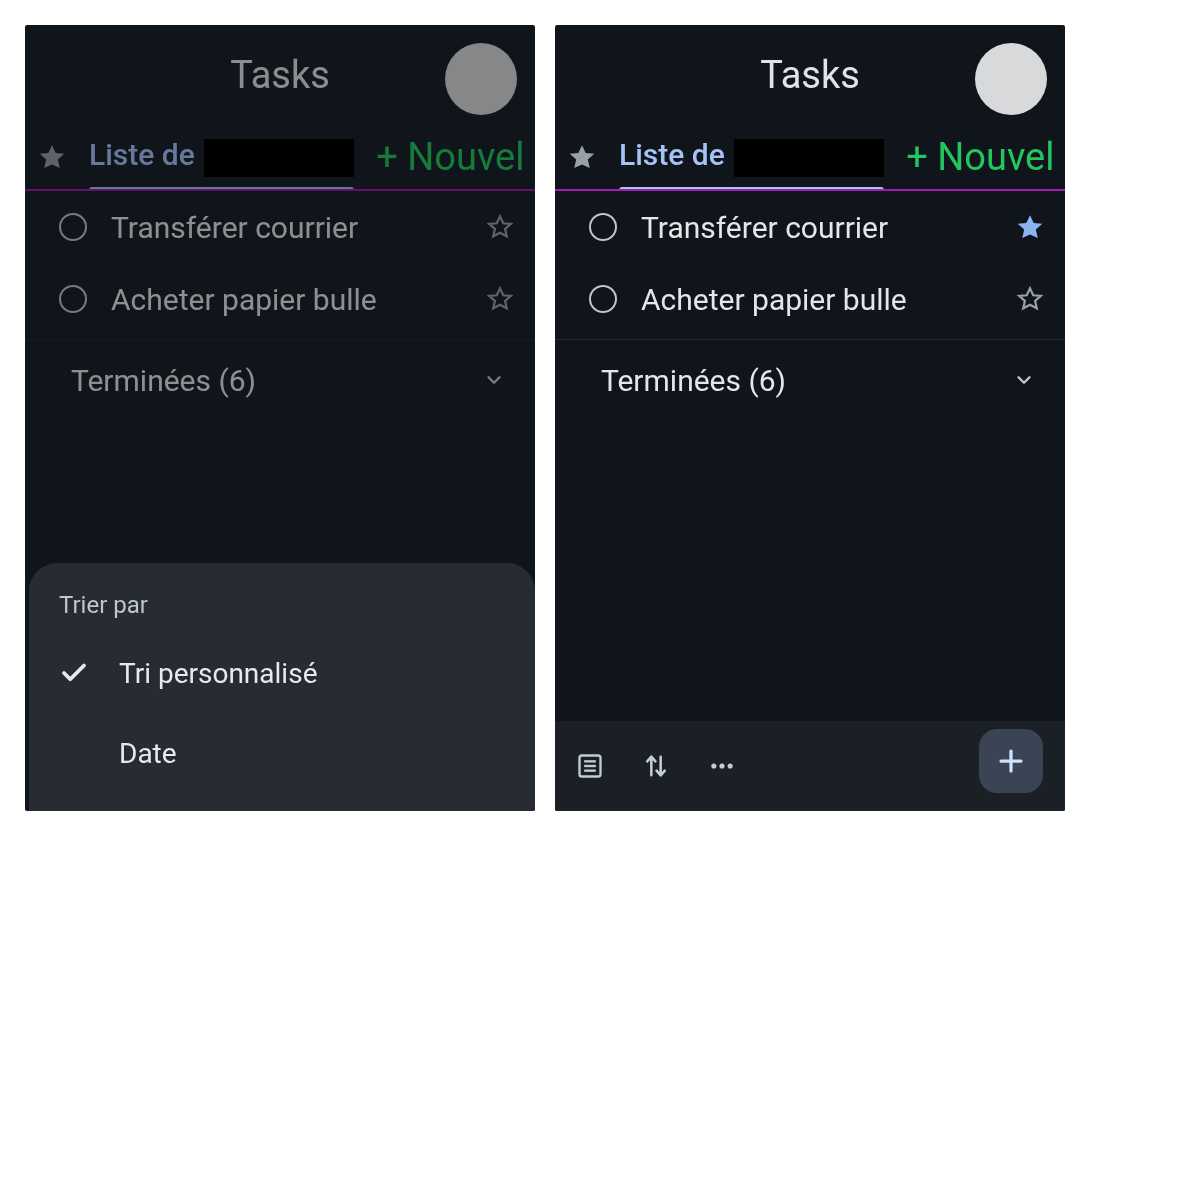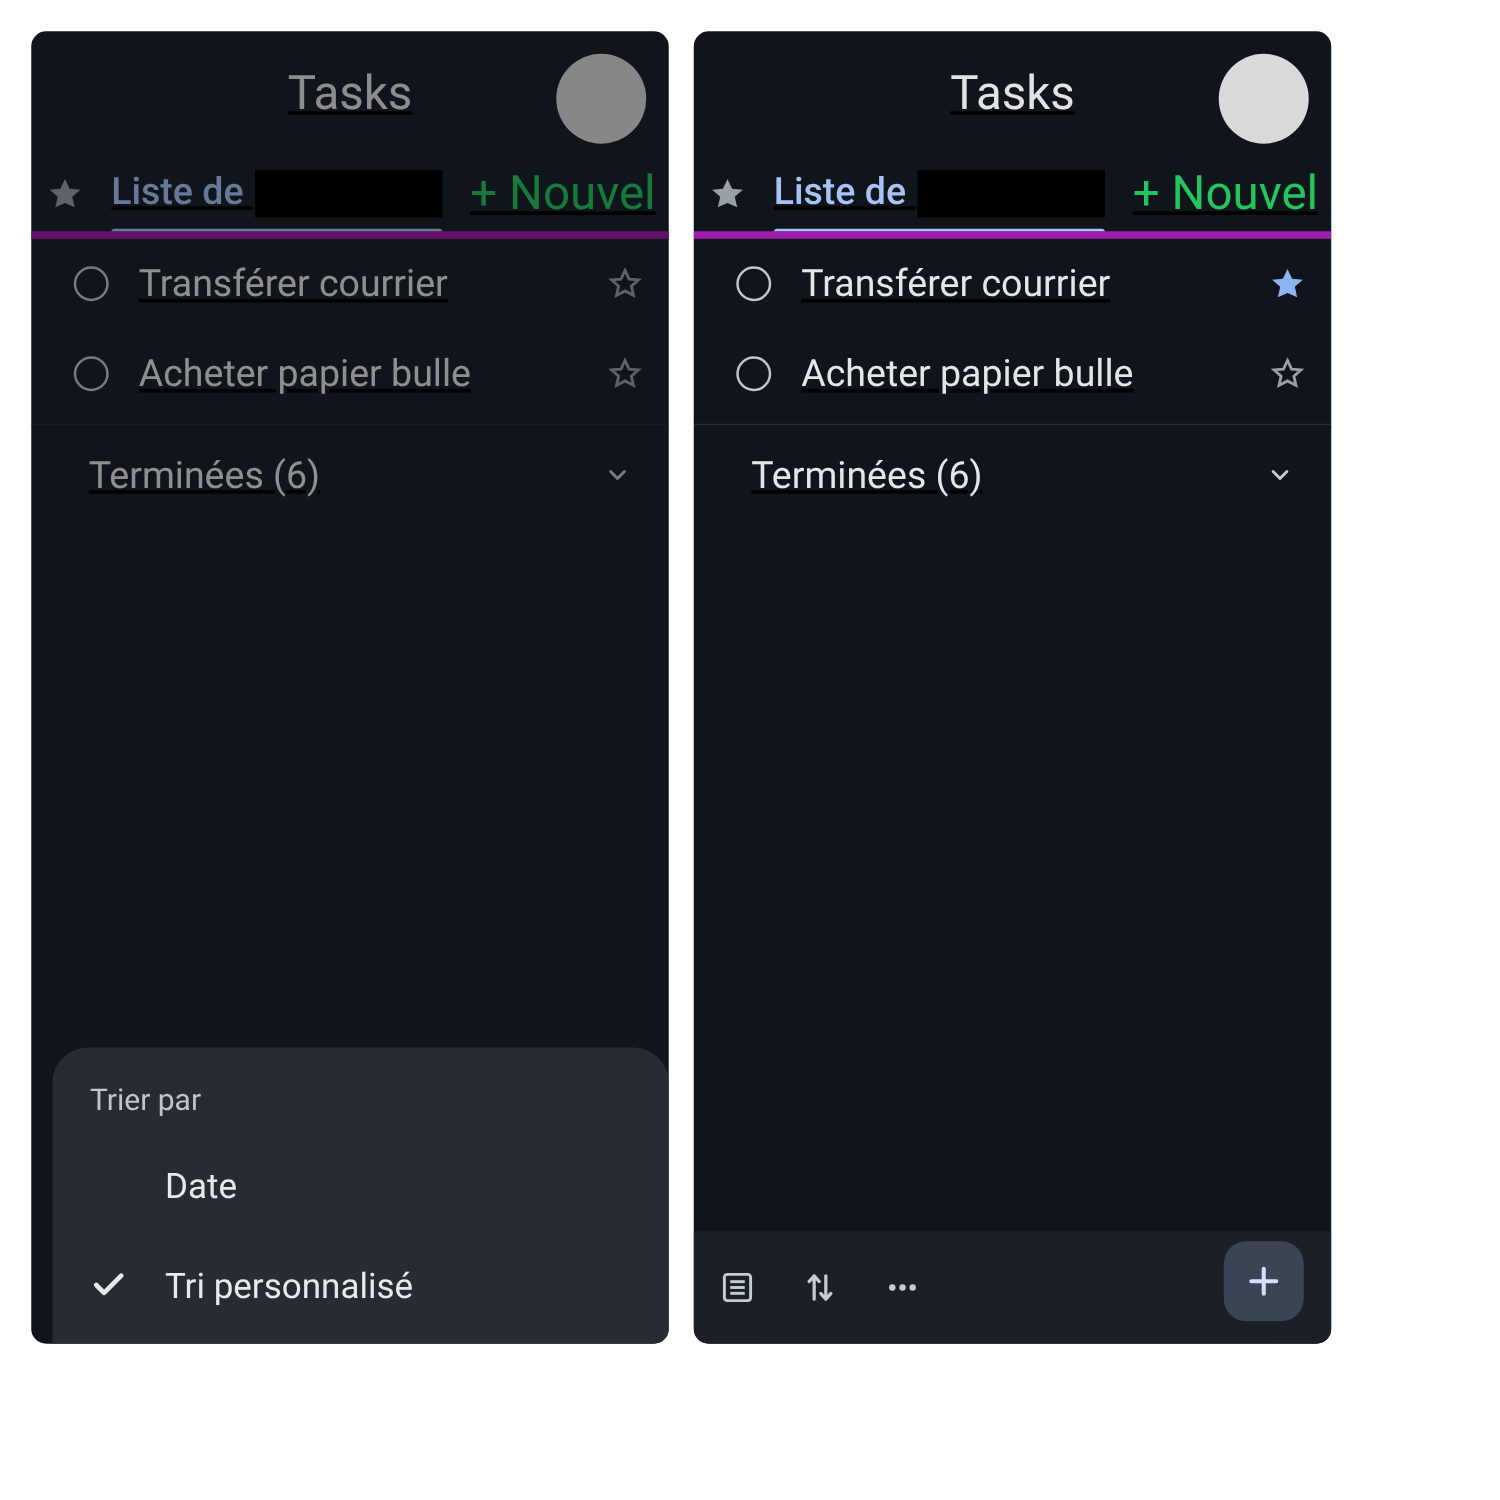--- a/index.html
+++ b/index.html
@@ -12,28 +12,27 @@
   }
   .container {
     display: flex;
     gap: 20px;
     width: 1200px;
     height: 1200px;
     padding: 25px 70px 120px 25px;
   }
   .phone {
     width: 510px;
-    height: 1050px;
+    height: 786px;
     background: #10141b;
     position: relative;
     overflow: hidden;
     display: flex;
     flex-direction: column;
-    border-radius: 12px;
-    text-decoration: underline;
+    border-radius: 2px;
   }
   .phone.dimmed > .content-under { filter: brightness(0.62); }
 
   
   .header {
     height: 100px;
     display: flex;
     align-items: center;
     justify-content: center;
     position: relative;
@@ -51,21 +50,21 @@
     height: 72px;
     border-radius: 50%;
     background: #d7d9db;
   }
 
   
   .tabs {
     display: flex;
     align-items: center;
     height: 66px;
-    border-bottom: 6px solid #a21caf;
+    border-bottom: 2px solid #a21caf;
     padding: 0 12px;
     gap: 22px;
     overflow: hidden;
   }
   .tab-star {
     width: 36px; height: 36px;
     display:flex; align-items:center; justify-content:center;
   }
   .tab-item {
     display:flex; align-items:center; height:100%;
@@ -117,24 +116,24 @@
     justify-content:space-between;
     height: 80px;
     padding: 0 30px 0 22px;
   }
   .completed-label { color:#e4e7ea; font-size:30px;margin-left:24px; }
   .chevron-down { width:22px; height:22px; }
 
   
   .sheet {
     position:absolute;
-    left:17px; right:0; bottom:0;
+    left:4px; right:0; bottom:0;
     background:#272c33;
     border-radius: 28px 28px 0 0;
-    padding: 28px 0 7px 0;
+    padding: 28px 0 18px 0;
   }
   .sheet-title {
     color:#bfc5cc;
     font-size: 24px;
     padding: 0 30px 14px 30px;
   }
   .sheet-item {
     display:flex;
     align-items:center;
     height: 80px;
@@ -225,31 +224,31 @@
             <path fill="none" stroke="#c5ccd6" stroke-width="2.5" stroke-linecap="round" stroke-linejoin="round" d="M6 9l6 6 6-6"></path>
           </svg>
         </div>
       </div>
     </div>
 
     <div class="sheet">
       <div class="sheet-title">Trier par</div>
 
       <div class="sheet-item">
-        <span class="sheet-spacer"></span>
-        <span class="sheet-label">Date</span>
-      </div>
-
-      <div class="sheet-item">
         <span class="sheet-check">
           <svg viewBox="0 0 24 24" width="30" height="30">
               <path fill="none" stroke="#e7eaec" stroke-width="3" stroke-linecap="round" stroke-linejoin="round" d="M4 12l5 5L20 6"></path>
             </svg>
         </span>
         <span class="sheet-label">Tri personnalisé</span>
+      </div>
+
+      <div class="sheet-item">
+        <span class="sheet-spacer"></span>
+        <span class="sheet-label">Date</span>
       </div>
 
     </div>
   </div>
 
   <div class="phone">
     <div class="header">
       <div class="app-title">Tasks</div>
       <div class="avatar"></div>
     </div>

